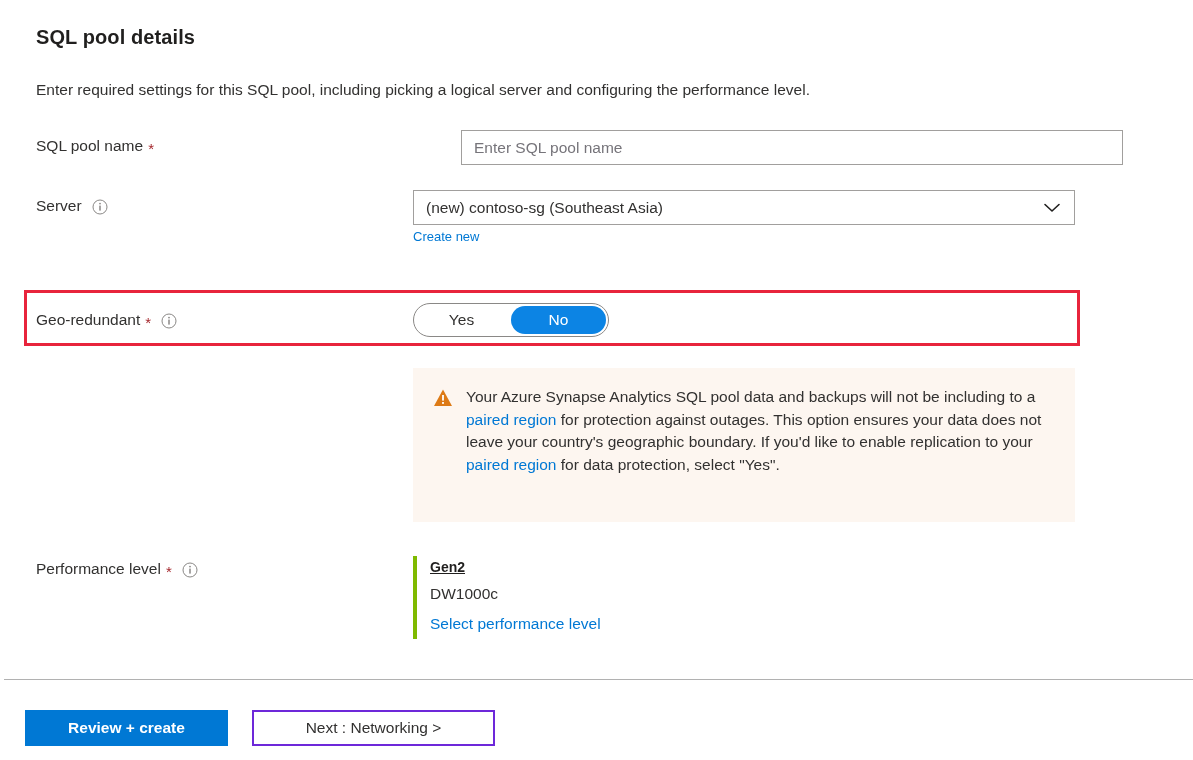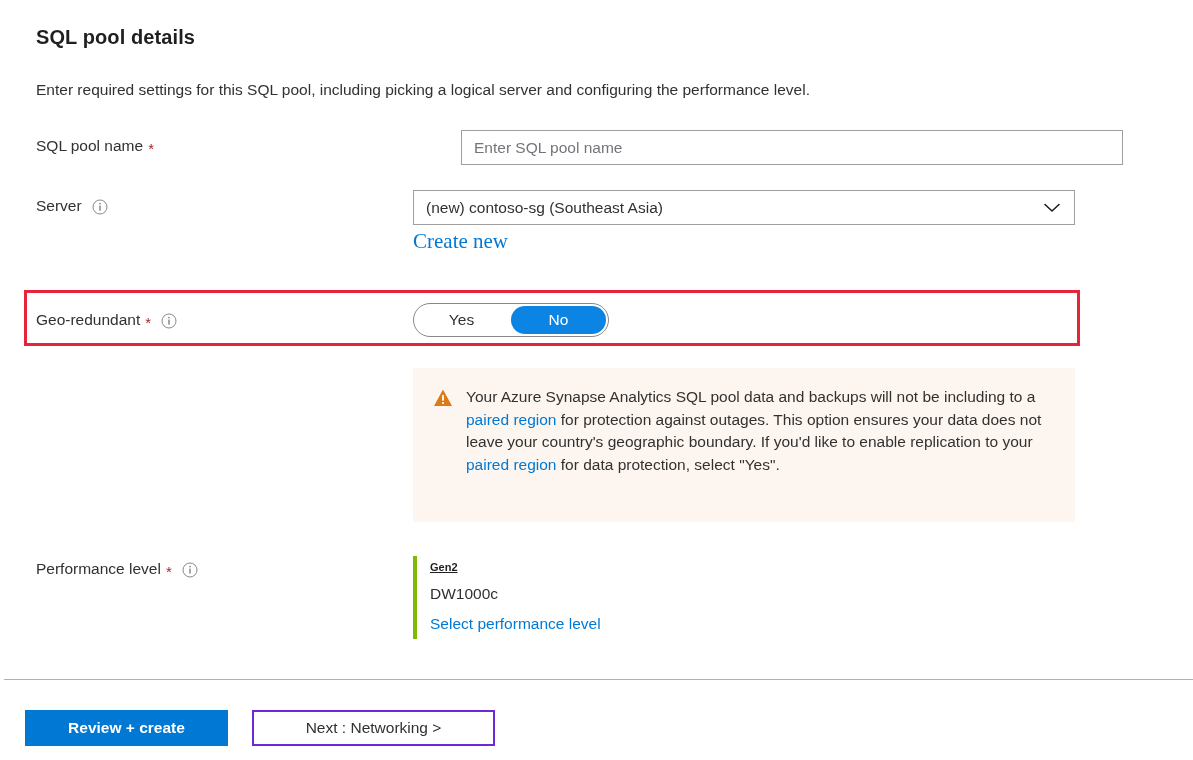--- a/index.html
+++ b/index.html
@@ -94,24 +94,23 @@
     align-items: center;
     justify-content: space-between;
     padding: 8px 12px;
     gap: 6px;
   }
   .chev { width: 20px; height: 20px; flex: none; }
 
   .link {
     position: absolute;
     color: #0078d4;
-    font-size: 21px;
+    font-size: 13px;
     cursor: pointer;
     white-space: nowrap;
-    font-family: Liberation Serif, serif;
   }
 
   
   .highlight-box {
     position: absolute;
     left: 20px;
     top: 290px;
     width: 1056px;
     height: 56px;
     box-sizing: border-box;
@@ -185,21 +184,21 @@
   .perf-card {
     position: absolute;
     left: 409px;
     top: 556px;
     width: 300px;
     border-left: 4px solid #7fba00;
     padding-left: 13px;
     box-sizing: border-box;
   }
   .perf-title {
-    font-size: 11px;
+    font-size: 14px;
     font-weight: bold;
     color: #201f1e;
     line-height: 23px;
     text-decoration: underline;
   }
   .perf-sku {
     font-size: 15.5px;
     color: #323130;
     line-height: 30px;
   }

